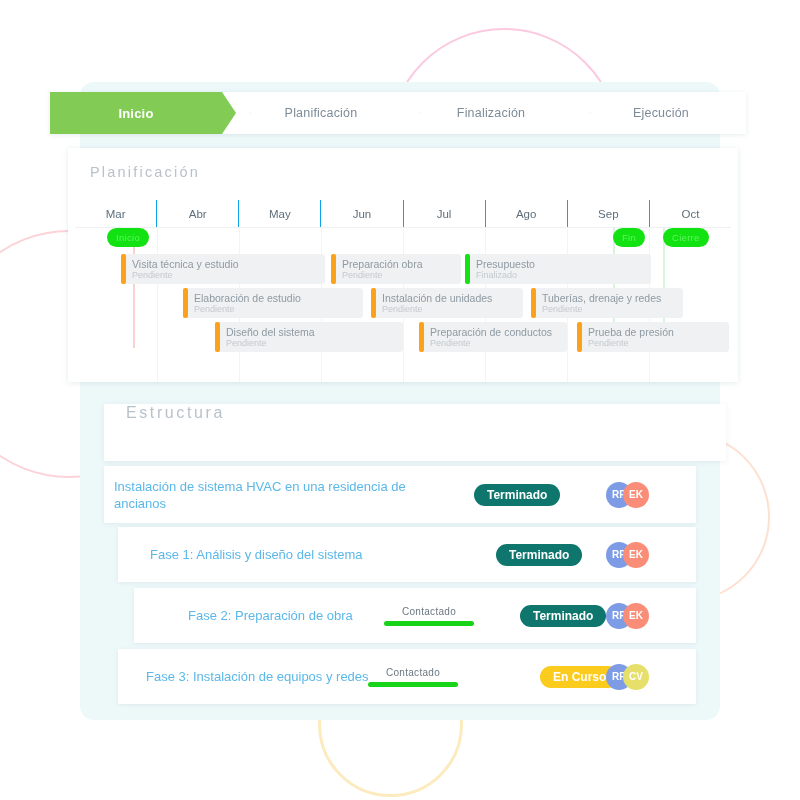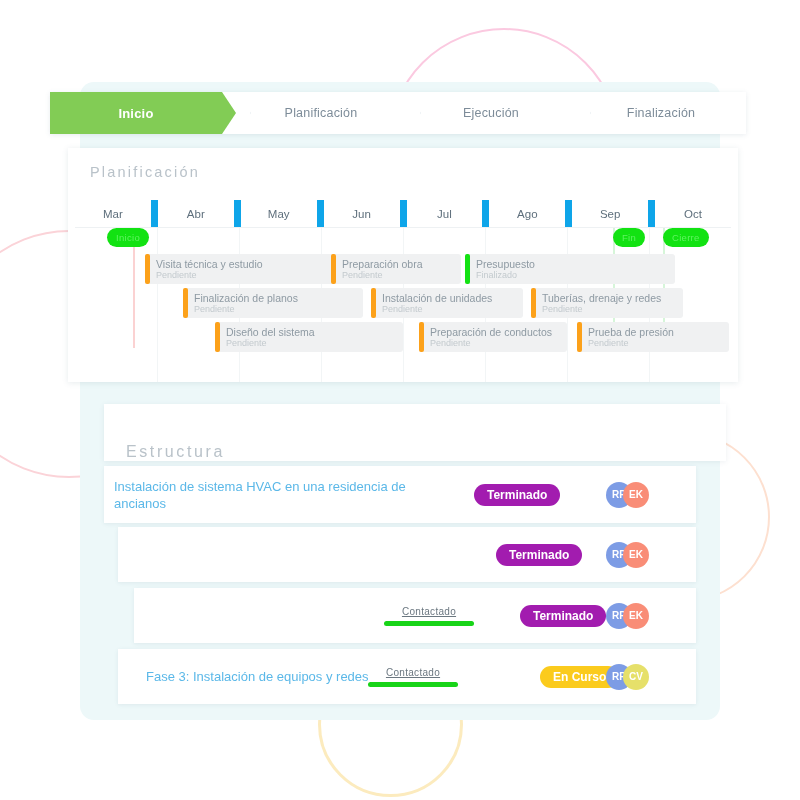--- a/index.html
+++ b/index.html
@@ -65,21 +65,21 @@
     font-size: 14.5px; color: #b9c2c9; letter-spacing: 2.2px;
   }
   .months {
     position: absolute; left: 7px; top: 52px; right: 7px;
     height: 28px; display: flex;
     border-bottom: 1px solid #eef1f3;
   }
   .month {
     flex: 1 1 0; text-align: center;
     font-size: 11.5px; color: #5e6f7c;
-    border-left: 7px solid #0ea5e9;
+    border-left: 1px solid #0ea5e9;
     line-height: 28px;
   }
   .month:first-child { border-left: none; }
 
   .grid-area { position: absolute; left: 7px; top: 80px; right: 7px; bottom: 0; }
   .grid-line {
     position: absolute; top: 0; bottom: 0; width: 1px; background: #f2f5f6;
   }
   .vline { position: absolute; width: 2px; }
   .vline-start { background: #fbd2d2; }
@@ -106,47 +106,47 @@
   .task.done::before    { background: #14e214; }
   .task-name { font-size: 10.5px; color: #8e9aa3; line-height: 12px; }
   .task-status { font-size: 9px; color: #c3cace; line-height: 11px; }
 
   
   .struct-card {
     position: absolute; left: 104px; top: 404px;
     width: 622px; height: 57px;
     background: #ffffff;
     box-shadow: 0 1px 5px rgba(80,110,130,0.10);
-    display: flex; align-items: flex-end;
+    display: flex; align-items: flex-start;
   }
   .struct-title {
     padding-left: 22px; font-size: 16px; color: #b9c2c9; letter-spacing: 2.6px;
   }
 
   .row {
     position: absolute;
     height: 55px; background: #ffffff;
     box-shadow: 0 1px 4px rgba(80,110,130,0.10);
     display: flex; align-items: center;
   }
   .row-title {
     font-size: 13px; color: #5bb8e8; line-height: 17px;
     position: absolute;
   }
   .progress-wrap { position: absolute; text-align: center; width: 90px; }
-  .progress-label { font-size: 10px; color: #6b7780; letter-spacing: .3px; text-decoration: underline; }
+  .progress-label { font-size: 10px; color: #6b7780; letter-spacing: .3px; }
   .progress-bar {
     margin-top: 4px; height: 5px; border-radius: 3px; background: #18d418;
   }
   .badge {
     position: absolute; height: 22px; border-radius: 11px;
     display: flex; align-items: center; justify-content: center;
     padding: 0 13px; font-size: 12px; color: #ffffff; font-weight: bold;
   }
-  .badge.green  { background: #a21caf; }
+  .badge.green  { background: #0f766e; }
   .badge.yellow { background: #fbcb1d; }
   .avatars { position: absolute; display: flex; }
   .avatar {
     width: 26px; height: 26px; border-radius: 50%;
     display: flex; align-items: center; justify-content: center;
     font-size: 10px; color: #ffffff; font-weight: bold;
   }
   .avatar:nth-child(2) { margin-left: -9px; }
 </style>
 </head>
@@ -162,24 +162,24 @@
   <div class="canvas-panel"></div>
 
   <div class="stepper" id="stepper">
       <div class="step active">
         <span class="step-label">Inicio</span>
       </div>
       <div class="step">
         <span class="step-label">Planificación</span>
       </div>
       <div class="step">
+        <span class="step-label">Finalización</span>
+      </div>
+      <div class="step">
         <span class="step-label">Ejecución</span>
-      </div>
-      <div class="step">
-        <span class="step-label">Finalización</span>
       </div>
     </div>
 
   <div class="gantt-card">
     <div class="gantt-title">Planificación</div>
     <div class="months" id="months">
         <div class="month">Mar</div>
         <div class="month">Abr</div>
         <div class="month">May</div>
         <div class="month">Jun</div>
@@ -195,34 +195,34 @@
         <div class="grid-line" style="left: 328px;"></div>
         <div class="grid-line" style="left: 410px;"></div>
         <div class="grid-line" style="left: 492px;"></div>
         <div class="grid-line" style="left: 574px;"></div>
         <div class="vline vline-start" style="left: 58px; top: 0px; height: 120px;"></div>
         <div class="vline vline-green" style="left: 538px; top: 0px; height: 120px;"></div>
         <div class="vline vline-green" style="left: 588px; top: 0px; height: 120px;"></div>
         <div class="milestone" style="left: 32px; top: 0px;">Inicio</div>
         <div class="milestone" style="left: 538px; top: 0px;">Fin</div>
         <div class="milestone" style="left: 588px; top: 0px;">Cierre</div>
-        <div class="task pending" style="left: 70px; width: 204px; top: 26px; justify-content: center;">
+        <div class="task pending" style="left: 46px; width: 204px; top: 26px; justify-content: center;">
           <div class="task-name">Visita técnica y estudio</div>
           <div class="task-status">Pendiente</div>
         </div>
         <div class="task pending" style="left: 256px; width: 130px; top: 26px;">
           <div class="task-name">Preparación obra</div>
           <div class="task-status">Pendiente</div>
         </div>
-        <div class="task done" style="left: 390px; width: 210px; top: 26px; justify-content: center;">
+        <div class="task done" style="left: 390px; width: 186px; top: 26px; justify-content: center;">
           <div class="task-name">Presupuesto</div>
           <div class="task-status">Finalizado</div>
         </div>
         <div class="task pending" style="left: 108px; width: 180px; top: 60px;">
-          <div class="task-name">Finalización de planos</div>
+          <div class="task-name">Elaboración de estudio</div>
           <div class="task-status">Pendiente</div>
         </div>
         <div class="task pending" style="left: 296px; width: 152px; top: 60px;">
           <div class="task-name">Instalación de unidades</div>
           <div class="task-status">Pendiente</div>
         </div>
         <div class="task pending" style="left: 456px; width: 152px; top: 60px;">
           <div class="task-name">Tuberías, drenaje y redes</div>
           <div class="task-status">Pendiente</div>
         </div>
@@ -247,27 +247,29 @@
   <div id="rows">
       <div class="row" style="left: 104px; width: 592px; top: 466px; height: 57px;">
         <div class="row-title" style="left: 10px; width: 300px;">Instalación de sistema HVAC en una residencia de ancianos</div>
         <div class="badge green" style="left: 370px;">Terminado</div>
         <div class="avatars" style="left: 502px;">
           <div class="avatar" style="background: rgb(125, 156, 229);">RP</div>
           <div class="avatar" style="background: rgb(249, 141, 119);">EK</div>
         </div>
       </div>
       <div class="row" style="left: 118px; width: 578px; top: 527px;">
+        <div class="row-title" style="left: 32px; width: 300px;">Fase 1: Análisis y diseño del sistema</div>
         <div class="badge green" style="left: 378px;">Terminado</div>
         <div class="avatars" style="left: 488px;">
           <div class="avatar" style="background: rgb(125, 156, 229);">RP</div>
           <div class="avatar" style="background: rgb(249, 141, 119);">EK</div>
         </div>
       </div>
       <div class="row" style="left: 134px; width: 562px; top: 588px;">
+        <div class="row-title" style="left: 54px; width: 300px;">Fase 2: Preparación de obra</div>
         <div class="progress-wrap" style="left: 250px;">
           <div class="progress-label">Contactado</div>
           <div class="progress-bar" style="width: 100%;"></div>
         </div>
         <div class="badge green" style="left: 386px;">Terminado</div>
         <div class="avatars" style="left: 472px;">
           <div class="avatar" style="background: rgb(125, 156, 229);">RP</div>
           <div class="avatar" style="background: rgb(249, 141, 119);">EK</div>
         </div>
       </div>

